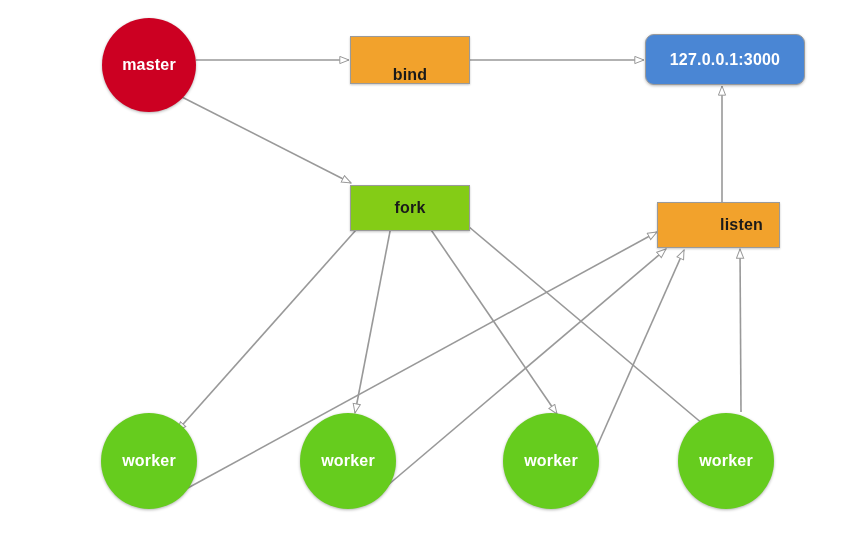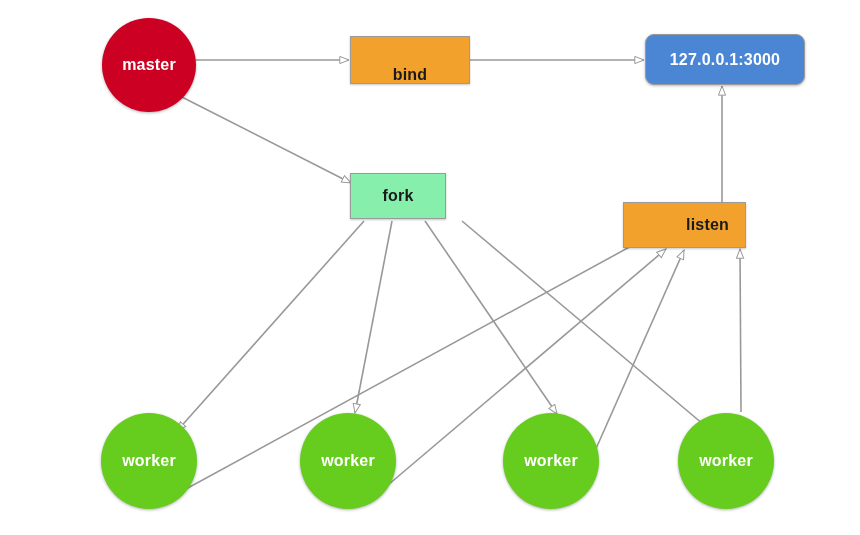--- a/index.html
+++ b/index.html
@@ -85,24 +85,24 @@
   <div id="node-layer">
       <div class="node node-circle" style="left: 102px; top: 18px; width: 94px; height: 94px; background: rgb(204, 0, 34);">
         <span class="node-label lbl-light">master</span>
       </div>
       <div class="node node-rect" style="left: 350px; top: 36px; width: 120px; height: 48px; background: rgb(242, 162, 44); align-items: flex-end;">
         <span class="node-label lbl-dark">bind</span>
       </div>
       <div class="node node-rounded" style="left: 645px; top: 34px; width: 160px; height: 51px; background: rgb(74, 134, 212); text-align: right;">
         <span class="node-label lbl-light">127.0.0.1:3000</span>
       </div>
-      <div class="node node-rect" style="left: 350px; top: 173px; width: 96px; height: 46px; background: #86efac;">
+      <div class="node node-rect" style="left: 350px; top: 185px; width: 120px; height: 46px; background: #84cc16;">
         <span class="node-label lbl-dark">fork</span>
       </div>
-      <div class="node node-rect" style="left: 623px; top: 202px; width: 123px; height: 46px; background: rgb(242, 162, 44); padding-left: 46px;">
+      <div class="node node-rect" style="left: 657px; top: 202px; width: 123px; height: 46px; background: rgb(242, 162, 44); padding-left: 46px;">
         <span class="node-label lbl-dark">listen</span>
       </div>
       <div class="node node-circle" style="left: 101px; top: 413px; width: 96px; height: 96px; background: rgb(102, 204, 30);">
         <span class="node-label lbl-light">worker</span>
       </div>
       <div class="node node-circle" style="left: 300px; top: 413px; width: 96px; height: 96px; background: rgb(102, 204, 30);">
         <span class="node-label lbl-light">worker</span>
       </div>
       <div class="node node-circle" style="left: 503px; top: 413px; width: 96px; height: 96px; background: rgb(102, 204, 30);">
         <span class="node-label lbl-light">worker</span>

